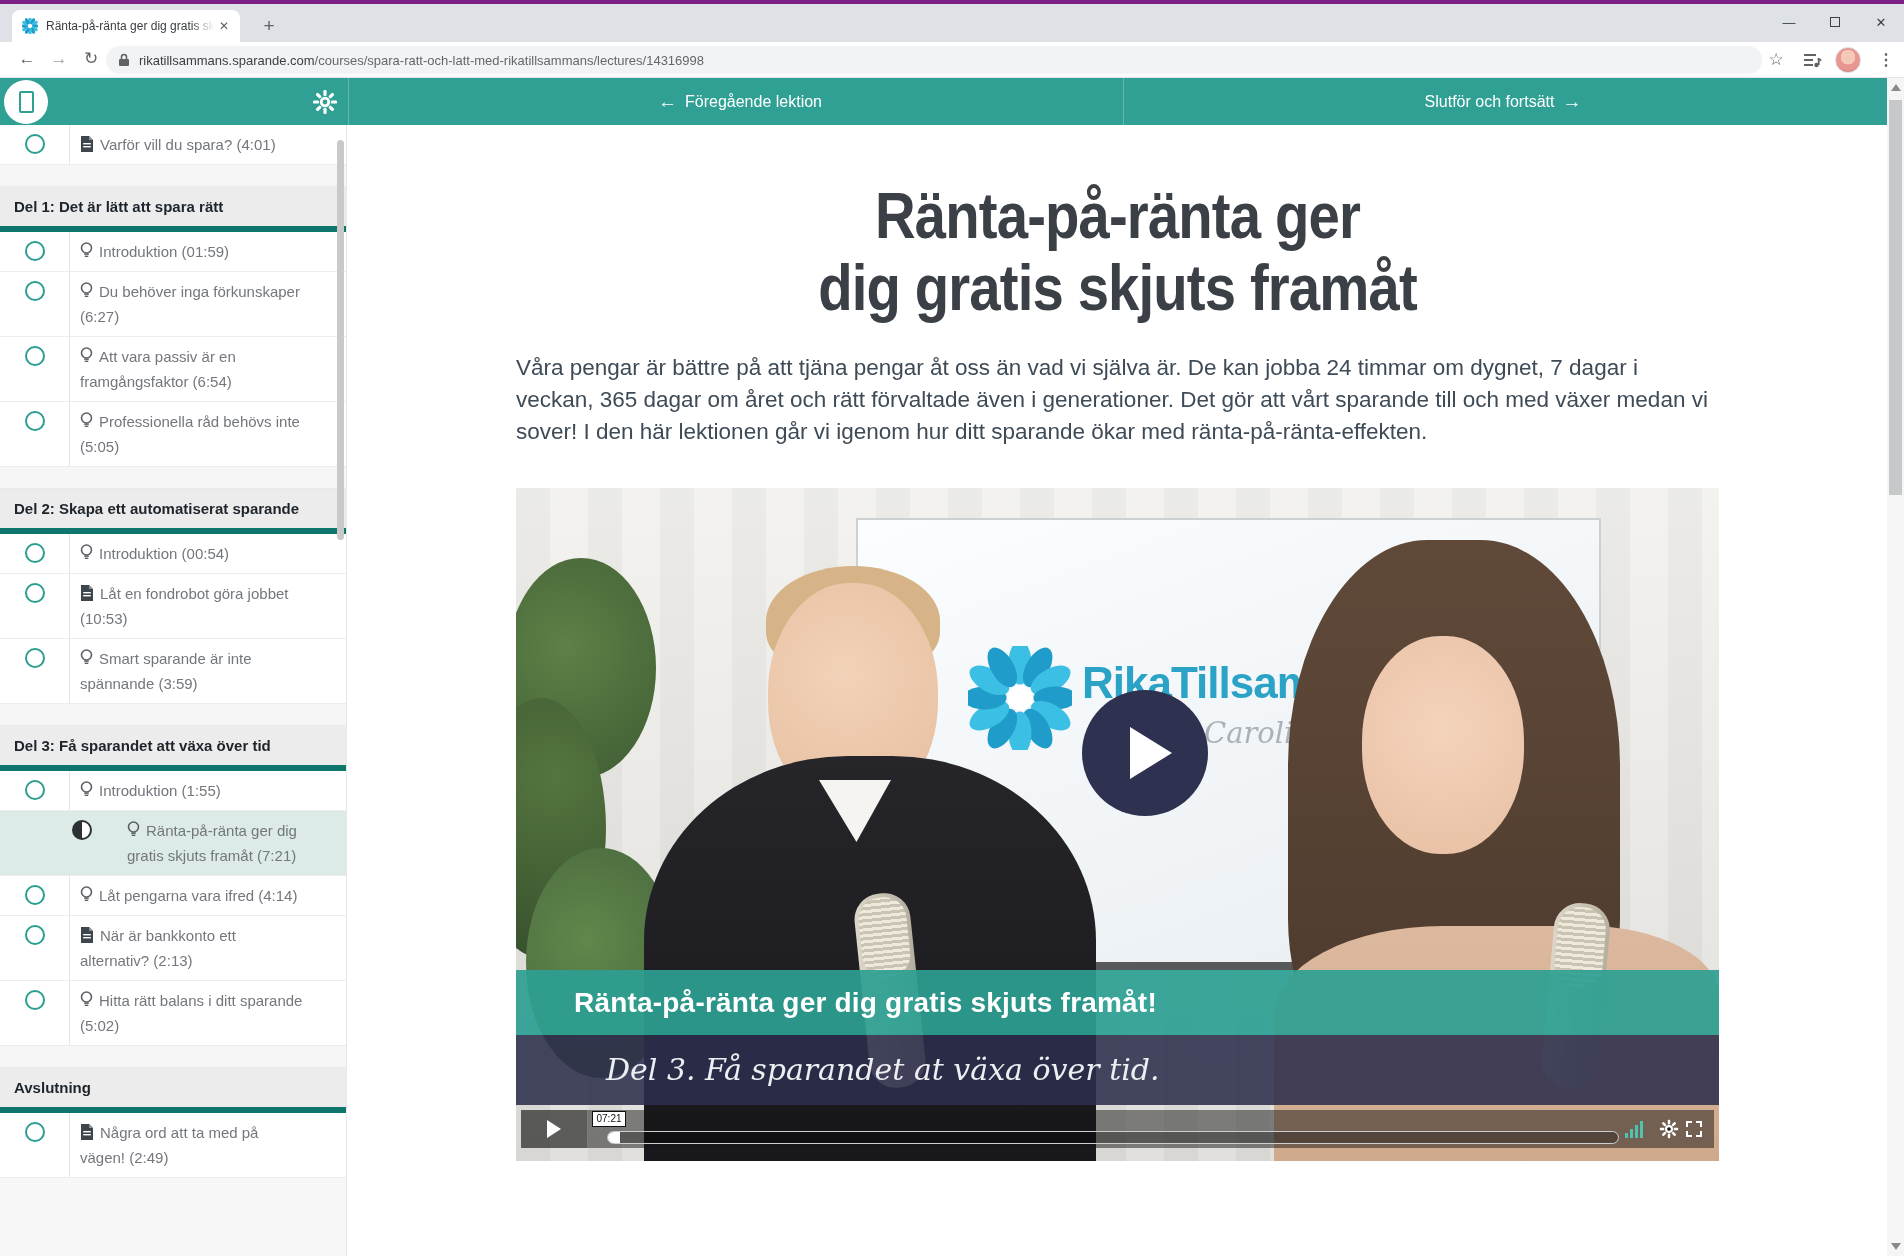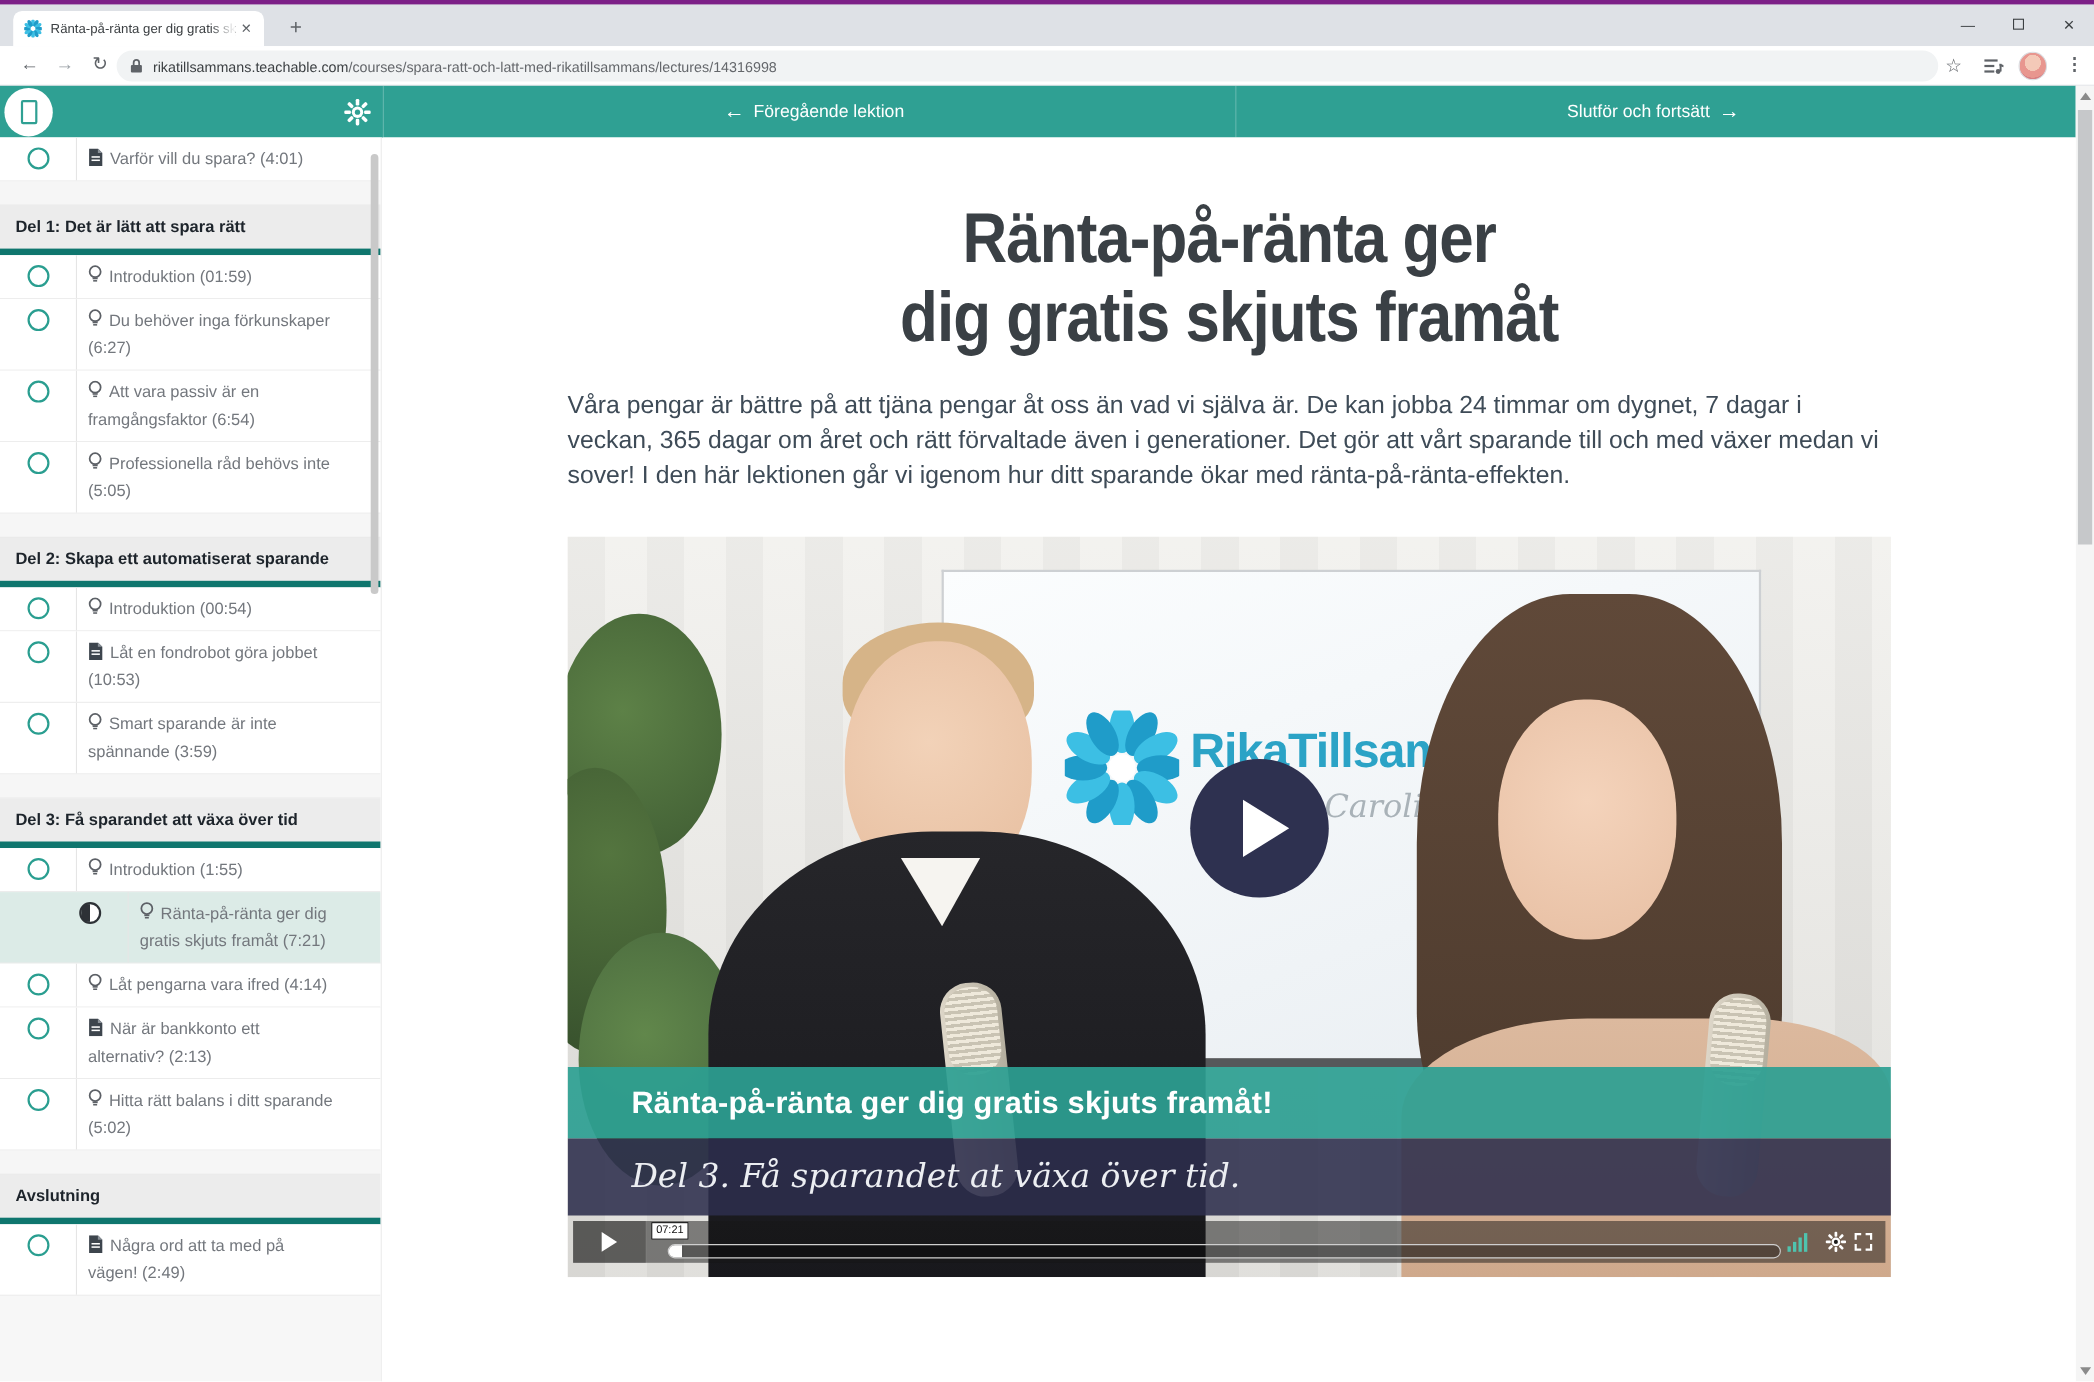--- a/index.html
+++ b/index.html
@@ -82,21 +82,21 @@
   .mic { position:absolute; width:56px; height:195px; border-radius:26px; background:linear-gradient(90deg,#ddd6c8,#b5af9f); }
   .mic::before { content:""; position:absolute; left:4px; top:4px; width:48px; height:80px; border-radius:22px; background:repeating-linear-gradient(0deg,#efe9db 0 3px,#c9c3b3 3px 6px); }
   .mic1 { left:346px; top:405px; transform:rotate(-6deg); }
   .mic2 { left:1032px; top:415px; transform:rotate(5deg); height:185px; }
   .woman-hair { position:absolute; left:772px; top:52px; width:332px; height:540px; border-radius:42% 42% 30% 30%; background:linear-gradient(180deg,#604939,#4c3a2d); }
   .woman-face { position:absolute; left:846px; top:148px; width:162px; height:218px; border-radius:48%; background:radial-gradient(circle at 50% 42%, #f4d3bb, #e7bfa3); }
   .woman-body { position:absolute; left:758px; top:438px; width:445px; height:235px; border-radius:38% 30% 0 0; background:linear-gradient(180deg,#dcb99e,#cfa98c); }
   .play-overlay { position:absolute; left:566px; top:202px; width:126px; height:126px; border-radius:50%; background:#2e3150; display:flex; align-items:center; justify-content:center; }
   .play-overlay .tri { width:0; height:0; border-top:26px solid transparent; border-bottom:26px solid transparent; border-left:42px solid #fff; margin-left:12px; }
   .banner-title { position:absolute; left:0; top:482px; width:1203px; height:65px; background:rgba(44,160,146,0.92); color:#fff; font-size:28px; font-weight:bold; line-height:65px; padding-left:58px; letter-spacing:0.2px; }
-  .banner-sub { position:absolute; left:0; top:547px; width:1203px; height:70px; background:rgba(44,46,76,0.88); color:#eceef2; font-family:"DejaVu Serif", serif; font-style:italic; font-size:30px; line-height:70px; padding-left:58px; }
+  .banner-sub { position:absolute; left:0; top:547px; width:1203px; height:70px; background:rgba(44,46,76,0.88); color:#eceef2; font-family:"DejaVu Serif", serif; font-style:italic; font-size:30px; line-height:70px; padding-left:90px; }
   .vjs-bar { position:absolute; left:5px; top:622px; width:1193px; height:38px; background:rgba(22,22,22,0.5); }
   .vjs-play { position:absolute; left:0; top:0; width:66px; height:38px; background:rgba(0,0,0,0.25); display:flex; align-items:center; justify-content:center; }
   .vjs-play .tri { width:0; height:0; border-top:9px solid transparent; border-bottom:9px solid transparent; border-left:14px solid #fff; }
   .vjs-tip { position:absolute; left:71px; top:1px; min-width:34px; height:16px; background:#fff; border:1px solid #111; color:#111; font-size:10px; line-height:14px; text-align:center; padding:0 2px; }
   .vjs-track { position:absolute; left:86px; top:21px; width:1012px; height:13px; border:1px solid #cfcfcf; border-radius:8px; background:rgba(0,0,0,0.28); }
   .vjs-track .fill { width:12px; height:100%; background:#fff; border-radius:8px 0 0 8px; }
   .vjs-vol { position:absolute; left:1104px; top:10px; width:26px; height:18px; display:flex; align-items:flex-end; gap:2px; }
   .vjs-vol i { display:block; width:3px; background:#4fc3ae; }
   .vjs-gear { position:absolute; left:1138px; top:9px; width:20px; height:20px; }
   .vjs-fs { position:absolute; left:1164px; top:10px; width:18px; height:18px; }
@@ -141,21 +141,21 @@
 
   <div id="toolbar"></div>
   <div class="nav-ico" style="left:14px;">←</div>
   <div class="nav-ico" style="left:46px; color:#9aa0a6;">→</div>
   <div class="nav-ico" style="left:78px;">↻</div>
   <div class="omnibox">
     <svg class="lock-ico" viewBox="0 0 12 14">
       <rect x="1" y="6" width="10" height="7" rx="1" fill="#5f6368"></rect>
       <path d="M3.5 6 V4 a2.5 2.5 0 0 1 5 0 V6" fill="none" stroke="#5f6368" stroke-width="1.6"></path>
     </svg>
-    <span class="url-text"><span>rikatillsammans.teachable.com</span><span class="path">/courses/spara-ratt-och-latt-med-rikatillsammans/lectures/14316998</span></span>
+    <span class="url-text"><span>rikatillsammans.sparande.com</span><span class="path">/courses/spara-ratt-och-latt-med-rikatillsammans/lectures/14316998</span></span>
   </div>
   <div class="bar-right-ico" style="left:1762px; font-size:17px;">☆</div>
   <div class="bar-right-ico" style="left:1798px;">
     <svg width="20" height="20" viewBox="0 0 20 20" style="margin-top:4px;">
       <rect x="2" y="4" width="12" height="2" fill="#5f6368"></rect>
         <rect x="2" y="9" width="9" height="2" fill="#5f6368"></rect>
         <rect x="2" y="14" width="9" height="2" fill="#5f6368"></rect>
       <circle cx="14.5" cy="15" r="2.2" fill="#5f6368"></circle>
         <rect x="15.8" y="8" width="1.8" height="7" fill="#5f6368"></rect>
         <path d="M15.8 8 l3.5 1.2 v2 l-3.5 -1.2 z" fill="#5f6368"></path>

